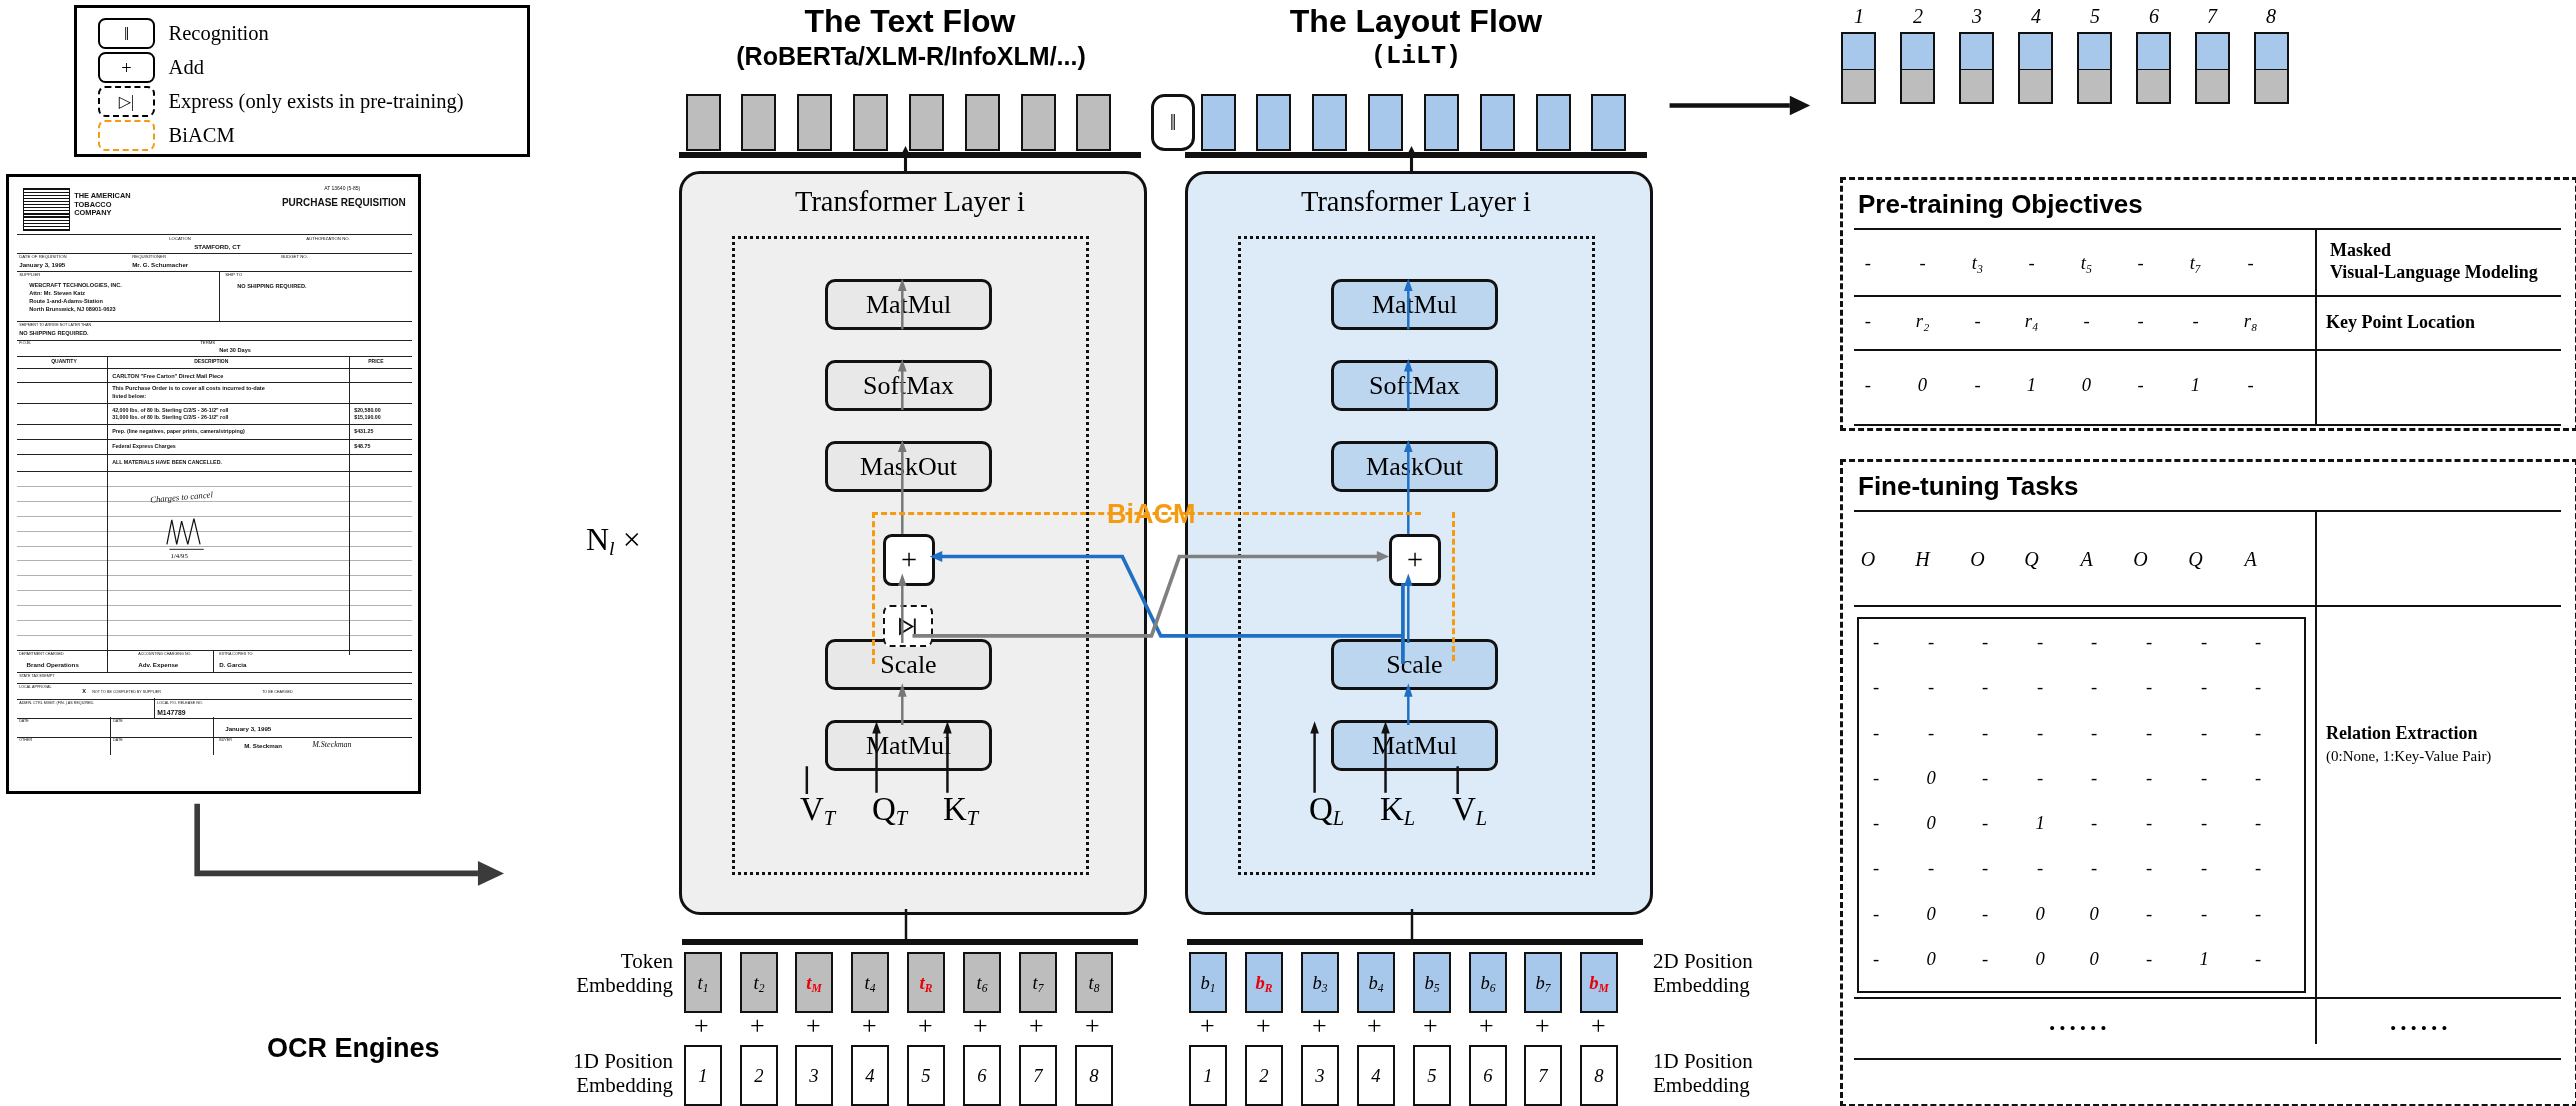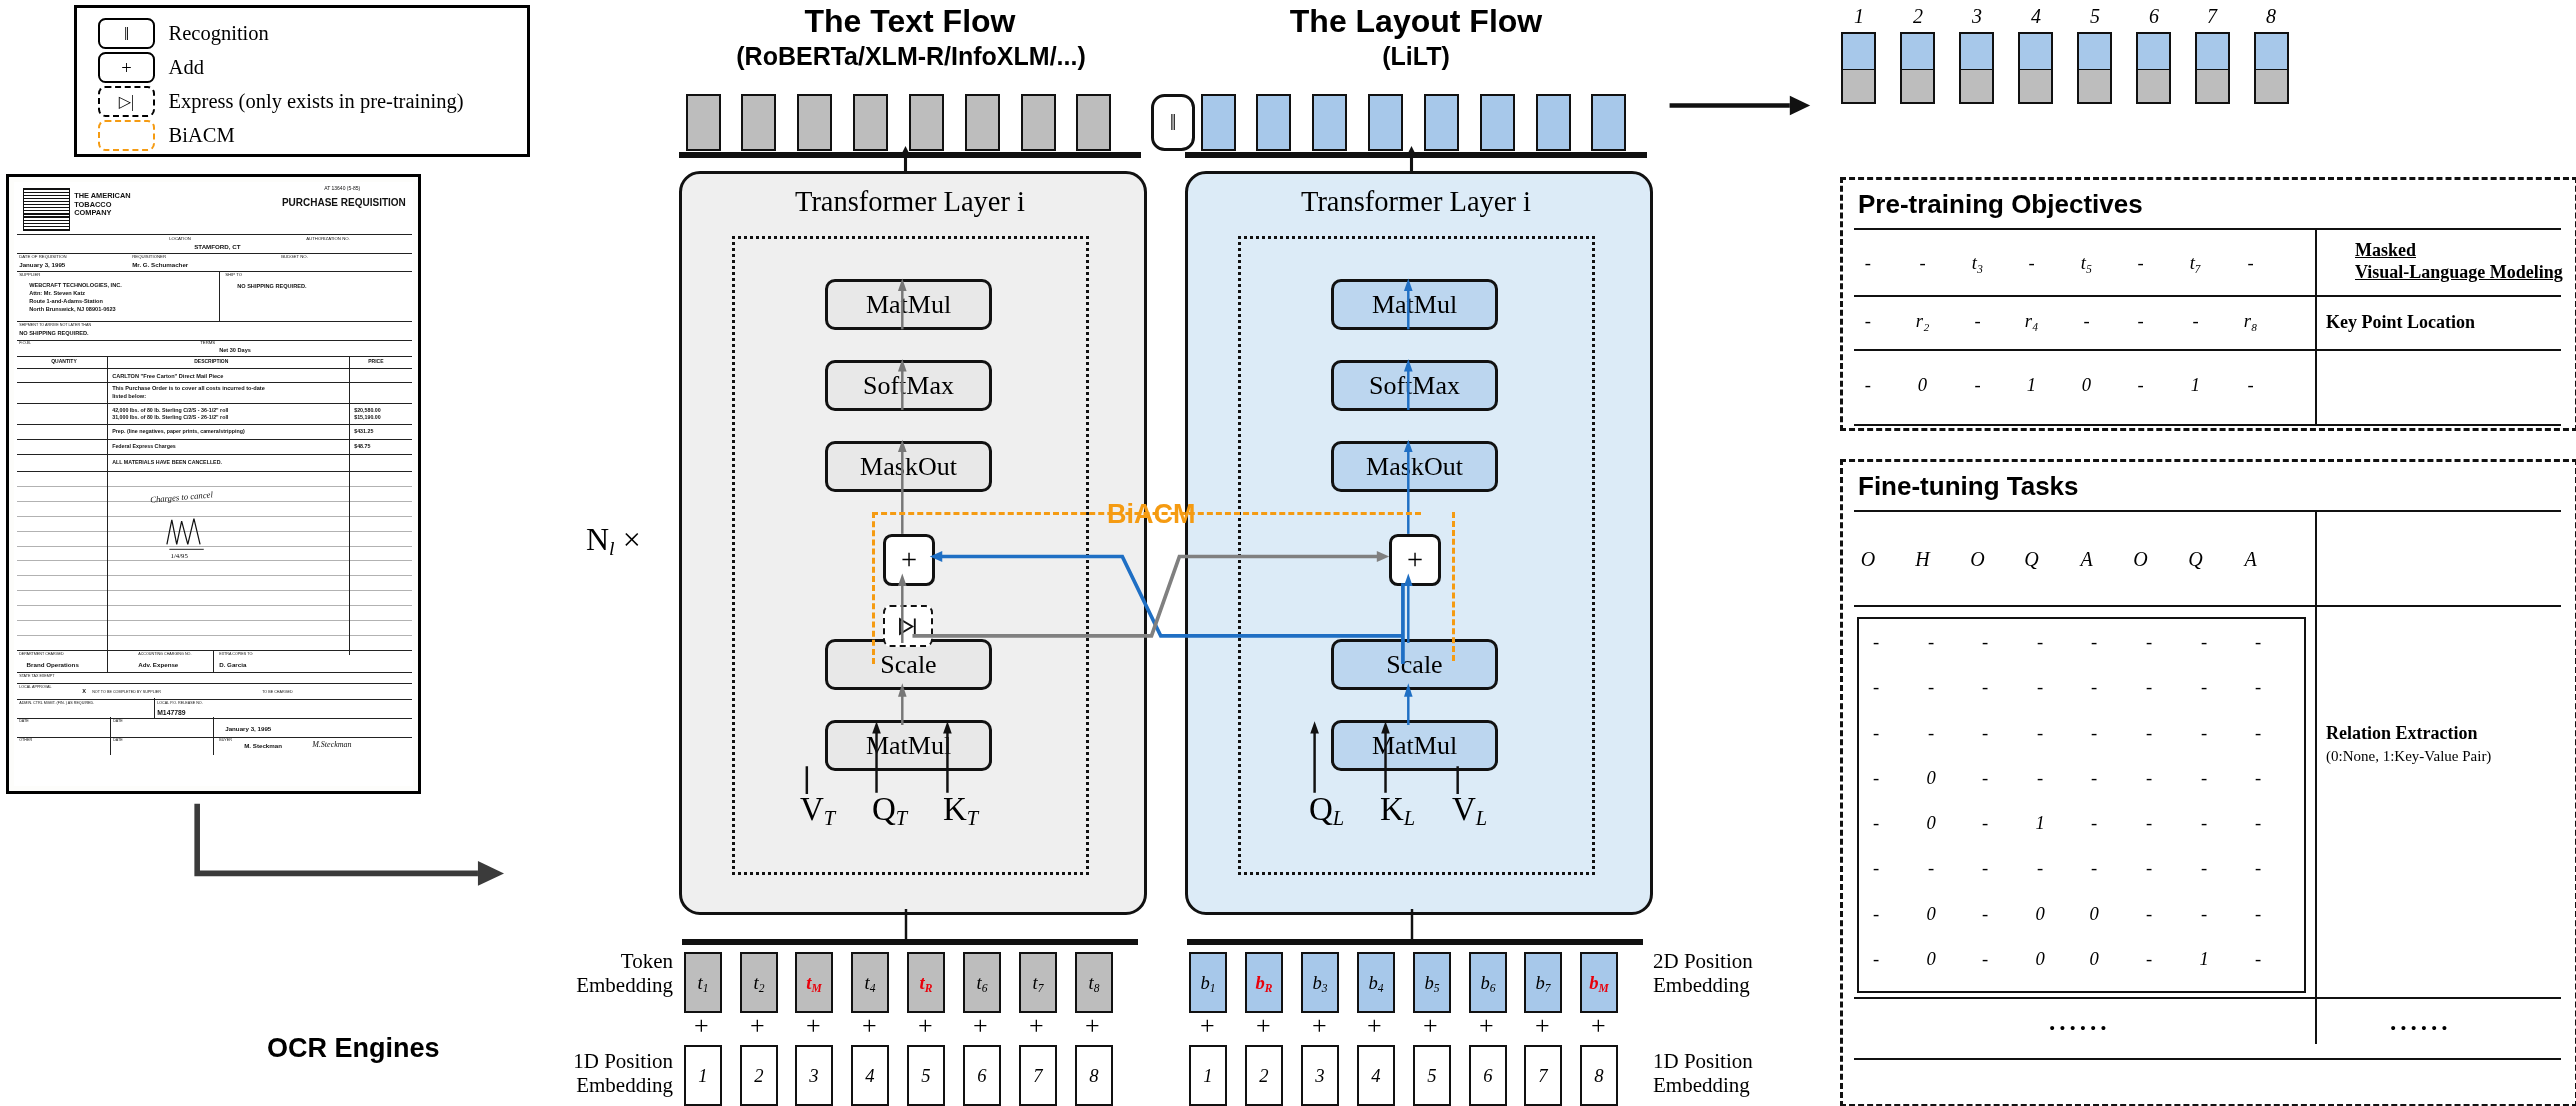--- a/index.html
+++ b/index.html
@@ -219,21 +219,21 @@
 
 <svg id="ocrArrow" class="abs" viewBox="0 0 520 180">
   <path d="M18 6 L18 118 L470 118" stroke="#3b3b3b" stroke-width="9" fill="none"></path>
   <polygon points="470,98 512,118 470,138" fill="#3b3b3b"></polygon>
 </svg>
 <div class="abs sans" id="ocrLabel">OCR Engines</div>
 
 <div class="abs flowtitle" style="left:679px;top:3.1px;width:462px;font-size:32px;">The Text Flow</div>
 <div class="abs flowtitle" style="left:658px;top:42px;width:506px;font-size:25px;">(RoBERTa/XLM-R/InfoXLM/...)</div>
 <div class="abs flowtitle" style="left:1185px;top:3.1px;width:462px;font-size:32px;">The Layout Flow</div>
-<div class="abs flowtitle" style="left:1185px;top:42px;width:462px;font-size:25px;">(LiLT)</div>
+<div class="abs flowtitle" style="left:1185px;top:42px;width:462px;font-size:25px;font-family:Liberation Mono, monospace;">(LiLT)</div>
 
 <div id="topTextTokens">
     <div class="tokbox abs" style="left:686px;top:94px;"></div>
     <div class="tokbox abs" style="left:741px;top:94px;"></div>
     <div class="tokbox abs" style="left:797px;top:94px;"></div>
     <div class="tokbox abs" style="left:853px;top:94px;"></div>
     <div class="tokbox abs" style="left:909px;top:94px;"></div>
     <div class="tokbox abs" style="left:965px;top:94px;"></div>
     <div class="tokbox abs" style="left:1021px;top:94px;"></div>
     <div class="tokbox abs" style="left:1076px;top:94px;"></div>
@@ -547,21 +547,21 @@
   <div id="ptRow2">
       <div class="cellv" style="left:12.4px;top:194px;font-size:18.6px;">-</div>
       <div class="cellv" style="left:67px;top:194px;font-size:18.6px;">0</div>
       <div class="cellv" style="left:122px;top:194px;font-size:18.6px;">-</div>
       <div class="cellv" style="left:176px;top:194px;font-size:18.6px;">1</div>
       <div class="cellv" style="left:231px;top:194px;font-size:18.6px;">0</div>
       <div class="cellv" style="left:285px;top:194px;font-size:18.6px;">-</div>
       <div class="cellv" style="left:340px;top:194px;font-size:18.6px;">1</div>
       <div class="cellv" style="left:395px;top:194px;font-size:18.6px;">-</div>
     </div>
-  <div class="rdesc" style="left:512px;top:60px;text-decoration:underline;">Masked<br>Visual-Language Modeling</div>
+  <div class="rdesc" style="left:487px;top:60px;">Masked<br>Visual-Language Modeling</div>
   <div class="rdesc" style="left:483px;top:132px;">Key Point Location</div>
 </div>
 
 <div class="dashpanel" style="left:1840px;top:459px;width:732px;height:642px;">
   <div class="ptitle" style="position:absolute;left:15px;top:8.7px;">Fine-tuning Tasks</div>
   <div class="hr" style="left:11.2px;top:48px;width:707px;"></div>
   <div class="vr" style="left:472px;top:48px;height:534px;"></div>
   <div class="hr" style="left:11.2px;top:143px;width:707px;"></div>
   <div class="hr" style="left:11.2px;top:535px;width:707px;"></div>
   <div class="hr" style="left:11.2px;top:596px;width:707px;"></div>

